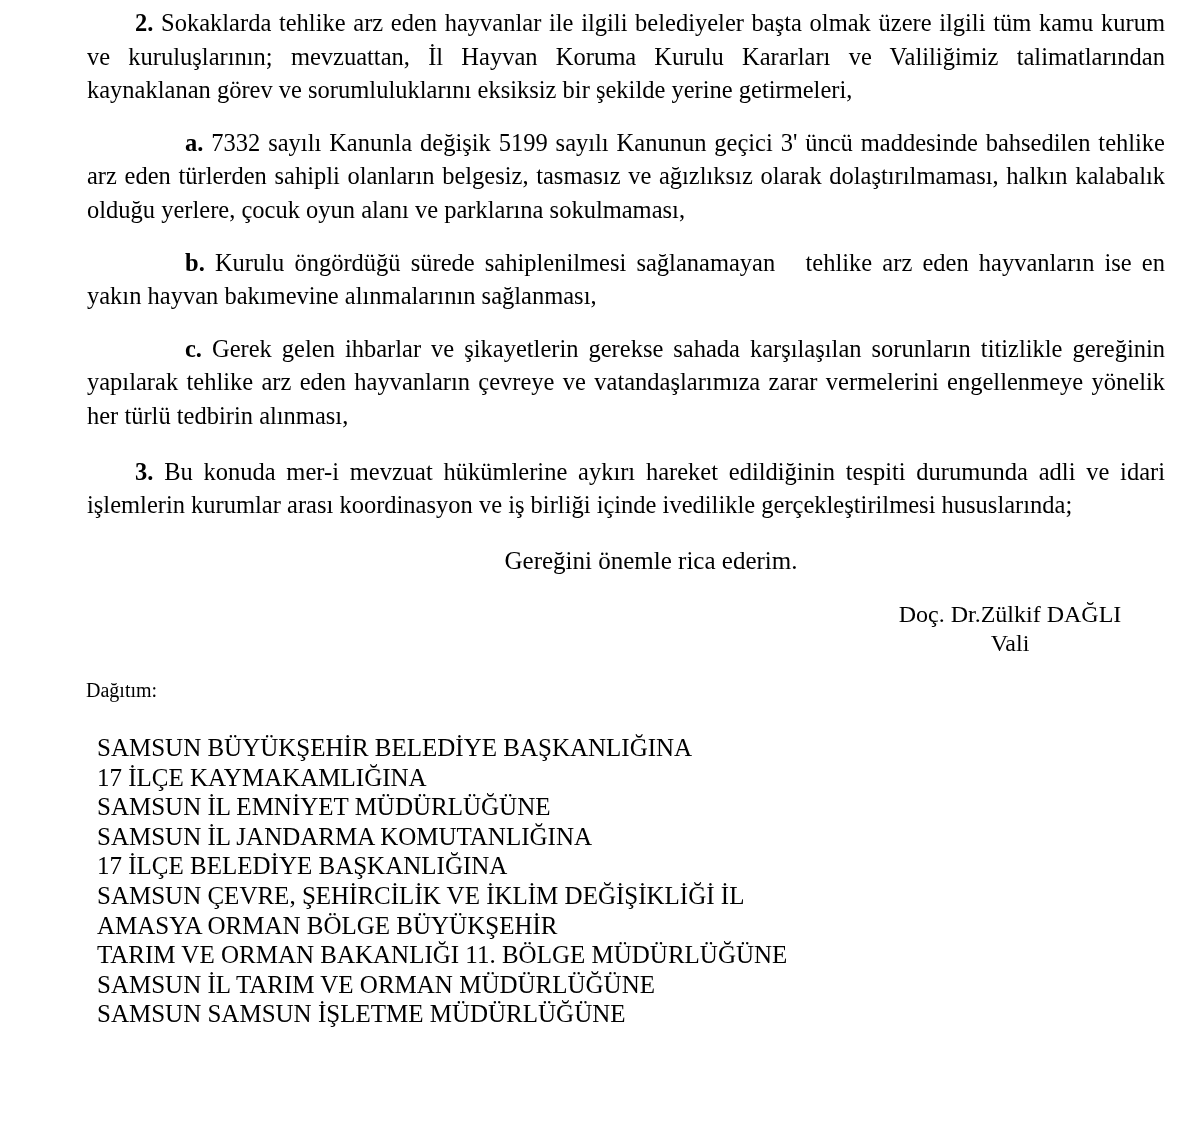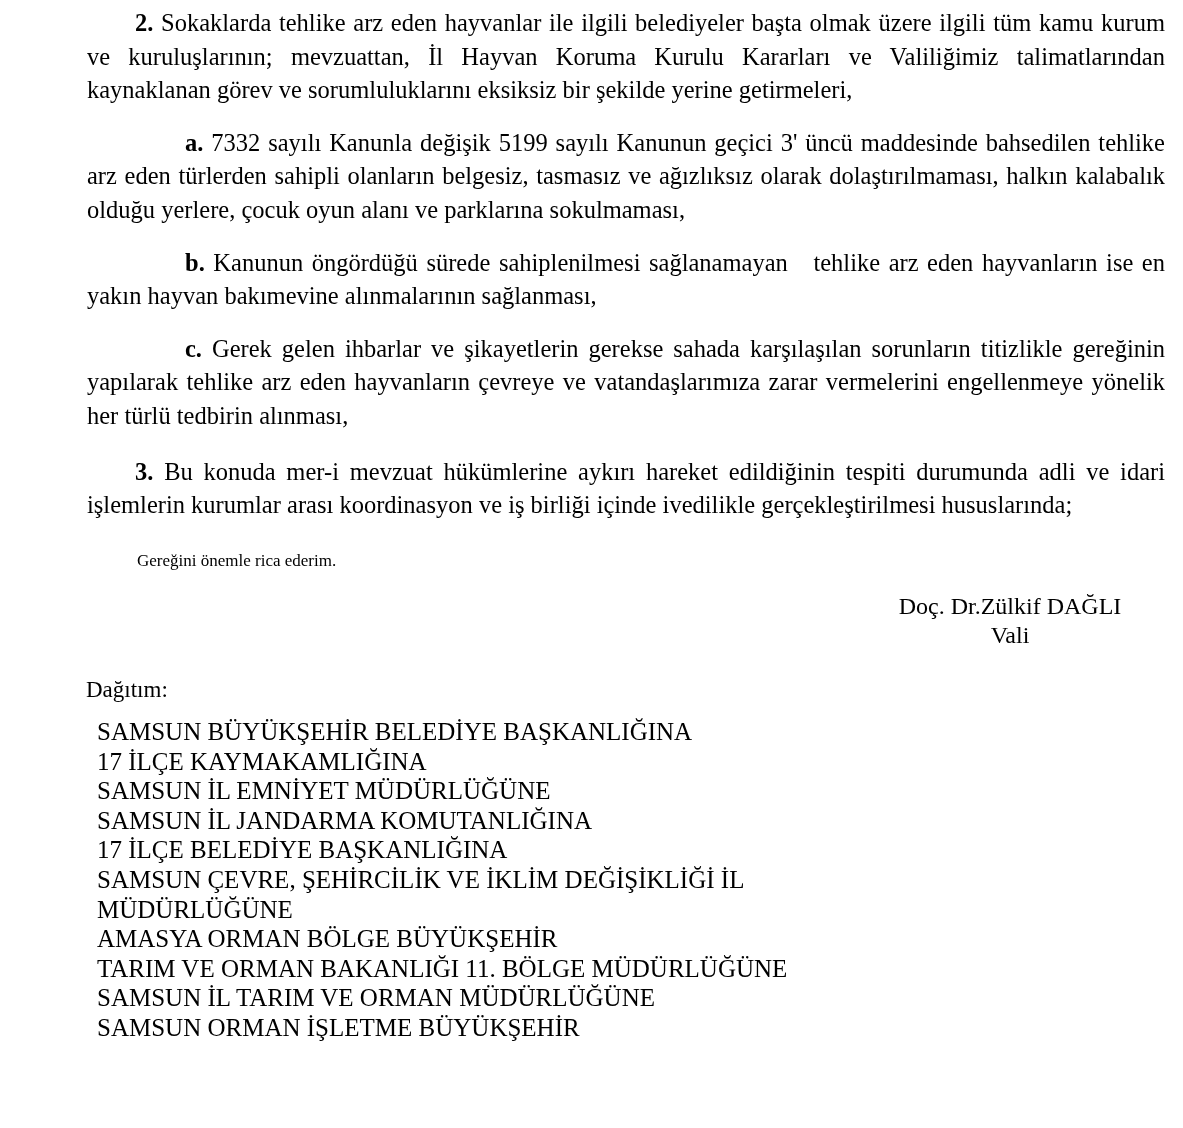--- a/index.html
+++ b/index.html
@@ -53,51 +53,51 @@
 
   
   .para-letter {
     text-indent: 98px;
   }
 
   .gap-sm { height: 19px; }
   .gap-md { height: 22px; }
 
   .closing {
-    font-size: 17px;
+    font-size: 25px;
     line-height: 33.6px;
     margin: 0;
     text-indent: 50px;
-    text-align: left;
+    text-align: center;
   }
 
   
   .signature {
     position: absolute;
     left: 860px;
     top: 592px;
     width: 300px;
     text-align: center;
     font-size: 24px;
     line-height: 29px;
   }
-  .signature .sig-name { white-space: nowrap; }
+  .signature .sig-name { white-space: nowrap; margin-top: 8px; }
   .signature .sig-title { }
 
   
   .distribution {
     position: absolute;
     left: 86px;
     top: 675px;
     width: 900px;
   }
   .dist-heading {
-    font-size: 23px;
+    font-size: 20px;
     line-height: 30px;
-    margin: 0 0 12px 0;
+    margin: 0 0 28px 0;
   }
   .dist-list {
     list-style: none;
     margin: 7px;
     padding: 0 0 0 4px;
   }
   .dist-list li {
     font-size: 25px;
     line-height: 29.6px;
     white-space: nowrap;
@@ -111,21 +111,21 @@
   <div class="doc-body">
 
     <p class="para para-num"><span class="lead">2.</span><span> Sokaklarda tehlike arz eden hayvanlar ile ilgili belediyeler başta olmak üzere ilgili tüm kamu kurum ve kuruluşlarının; mevzuattan, İl Hayvan Koruma Kurulu Kararları ve Valiliğimiz talimatlarından kaynaklanan görev ve sorumluluklarını eksiksiz bir şekilde yerine getirmeleri,</span></p>
 
     <div class="gap-sm"></div>
 
     <p class="para para-letter"><span class="lead">a.</span><span> 7332 sayılı Kanunla değişik 5199 sayılı Kanunun geçici 3' üncü maddesinde bahsedilen tehlike arz eden türlerden sahipli olanların belgesiz, tasmasız ve ağızlıksız olarak dolaştırılmaması, halkın kalabalık olduğu yerlere, çocuk oyun alanı ve parklarına sokulmaması,</span></p>
 
     <div class="gap-sm"></div>
 
-    <p class="para para-letter"><span class="lead">b.</span><span> Kanunun öngördüğü sürede sahiplenilmesi sağlanamayan   tehlike arz eden hayvanların ise en yakın hayvan bakımevine alınmalarının sağlanması,</span></p>
+    <p class="para para-letter"><span class="lead">b.</span><span> Kurulu öngördüğü sürede sahiplenilmesi sağlanamayan   tehlike arz eden hayvanların ise en yakın hayvan bakımevine alınmalarının sağlanması,</span></p>
 
     <div class="gap-sm"></div>
 
     <p class="para para-letter"><span class="lead">c.</span><span> Gerek gelen ihbarlar ve şikayetlerin gerekse sahada karşılaşılan sorunların titizlikle gereğinin yapılarak tehlike arz eden hayvanların çevreye ve vatandaşlarımıza zarar vermelerini engellenmeye yönelik her türlü tedbirin alınması,</span></p>
 
     <div class="gap-md"></div>
 
     <p class="para para-num"><span class="lead">3.</span><span> Bu konuda mer-i mevzuat hükümlerine aykırı hareket edildiğinin tespiti durumunda adli ve idari işlemlerin kurumlar arası koordinasyon ve iş birliği içinde ivedilikle gerçekleştirilmesi hususlarında;</span></p>
 
     <div class="gap-md"></div>
@@ -141,21 +141,20 @@
 
   <div class="distribution">
     <div class="dist-heading">Dağıtım:</div>
     <ul class="dist-list">
       <li>SAMSUN BÜYÜKŞEHİR BELEDİYE BAŞKANLIĞINA</li>
       <li>17 İLÇE KAYMAKAMLIĞINA</li>
       <li>SAMSUN İL EMNİYET MÜDÜRLÜĞÜNE</li>
       <li>SAMSUN İL JANDARMA KOMUTANLIĞINA</li>
       <li>17 İLÇE BELEDİYE BAŞKANLIĞINA</li>
       <li>SAMSUN ÇEVRE, ŞEHİRCİLİK VE İKLİM DEĞİŞİKLİĞİ İL</li>
-      <li>MÜDÜRLÜĞÜNE</li>
       <li>AMASYA ORMAN BÖLGE BÜYÜKŞEHİR</li>
       <li>TARIM VE ORMAN BAKANLIĞI 11. BÖLGE MÜDÜRLÜĞÜNE</li>
       <li>SAMSUN İL TARIM VE ORMAN MÜDÜRLÜĞÜNE</li>
-      <li>SAMSUN ORMAN İŞLETME BÜYÜKŞEHİR</li>
+      <li>SAMSUN SAMSUN İŞLETME MÜDÜRLÜĞÜNE</li>
     </ul>
   </div>
 
 </div>
 
 </body></html>

